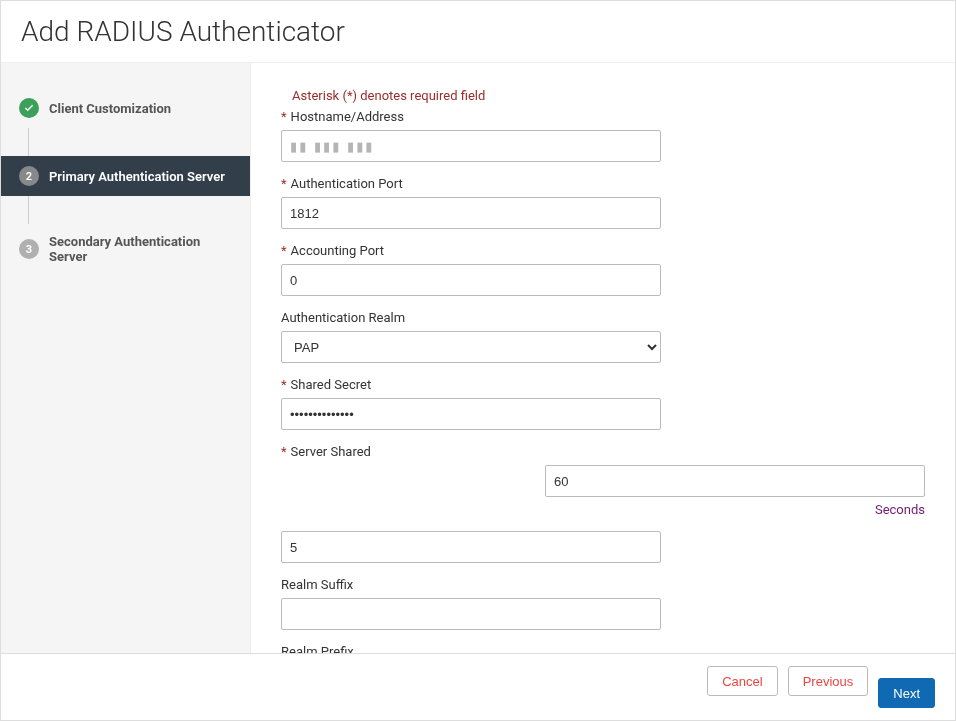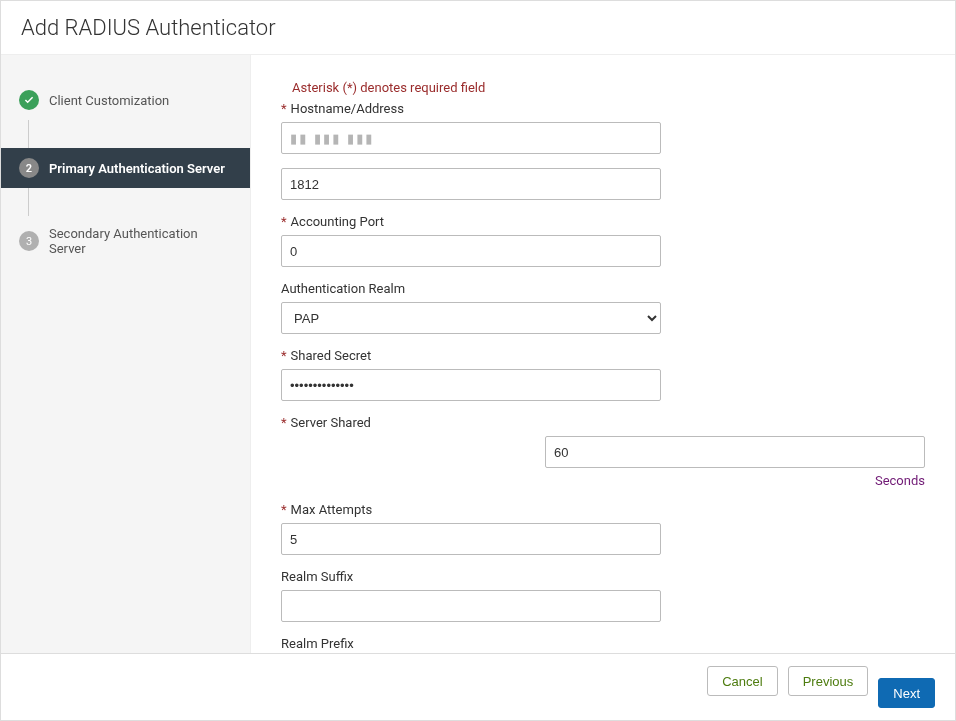--- a/index.html
+++ b/index.html
@@ -13,21 +13,21 @@
     width: 956px;
     height: 721px;
     border: 1px solid #ddd;
     display: flex;
     flex-direction: column;
     position: relative;
   }
   .dialog-header {
     padding: 14px 20px;
     border-bottom: 1px solid #eee;
-    font-size: 22px;
+    font-size: 28px;
     font-weight: 300;
     color: #333;
   }
   .dialog-body {
     flex: 1;
     display: flex;
     overflow: hidden;
   }
   .sidebar {
     width: 250px;
@@ -35,20 +35,21 @@
     border-right: 1px solid #eee;
     padding-top: 25px;
   }
   .step {
     display: flex;
     align-items: center;
     padding: 10px 18px;
     color: #555;
     position: relative;
     font-size: 13px;
+    font-weight: bold;
   }
   .step.active {
     background: #323f4a;
     color: #fff;
     font-weight: 600;
   }
   .step-icon {
     width: 20px;
     height: 20px;
     border-radius: 50%;
@@ -104,21 +105,21 @@
     display: flex;
     justify-content: flex-end;
     gap: 10px;
     background: #fff;
   }
   .btn {
     height: 30px;
     padding: 0 14px;
     border: 1px solid #bbb;
     background: #fff;
-    color: #4d7c0f;
+    color: #ef4444;
     border-radius: 3px;
     font-size: 13px;
     cursor: pointer;
   }
   .btn-primary {
     background: #0f6ab3;
     border-color: #0f6ab3;
     color: #fff;
     margin-top: 12px;
   }
@@ -153,20 +154,21 @@
 
     <div class="form-area">
       <div class="required-note">Asterisk (*) denotes required field</div>
 
       <div class="field">
         <div class="field-label"><span class="req-star">*</span><span>Hostname/Address</span></div>
         <input type="text" placeholder="▮▮ ▮▮▮ ▮▮▮" value="" style="">
       </div>
 
       <div class="field">
+        <div class="field-label"><span class="req-star">*</span><span>Authentication Port</span></div>
         <input type="text" value="1812" style="">
       </div>
 
       <div class="field">
         <div class="field-label"><span class="req-star">*</span><span>Accounting Port</span></div>
         <input type="text" value="0" style="">
       </div>
 
       <div class="field">
         <div class="field-label">Authentication Realm</div>
@@ -182,21 +184,20 @@
 
       <div class="field">
         <div class="field-label"><span class="req-star">*</span><span>Server Shared</span></div>
         <div class="field-row">
           <input type="text" value="60" style="">
           <span class="unit">Seconds</span>
         </div>
       </div>
 
       <div class="field">
-        <div class="field-label"><span class="req-star">*</span><span>Max Attempts</span></div>
         <input type="text" value="5" style="">
       </div>
 
       <div class="field">
         <div class="field-label">Realm Suffix</div>
         <input type="text" value="" style="">
       </div>
 
       <div class="field">
         <div class="field-label">Realm Prefix</div>

